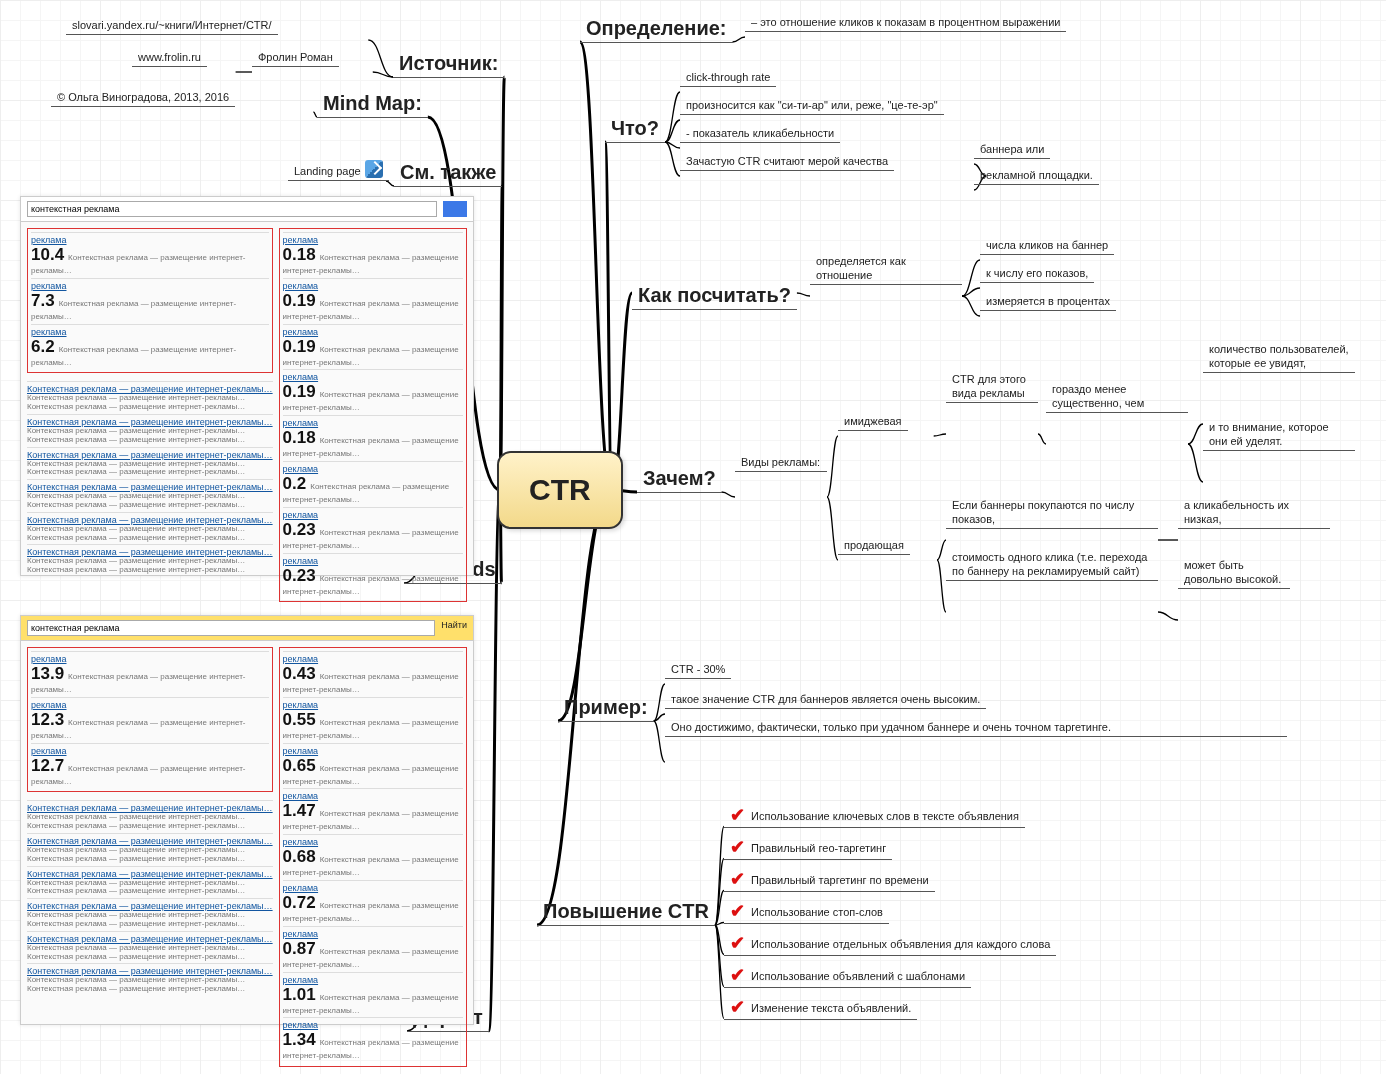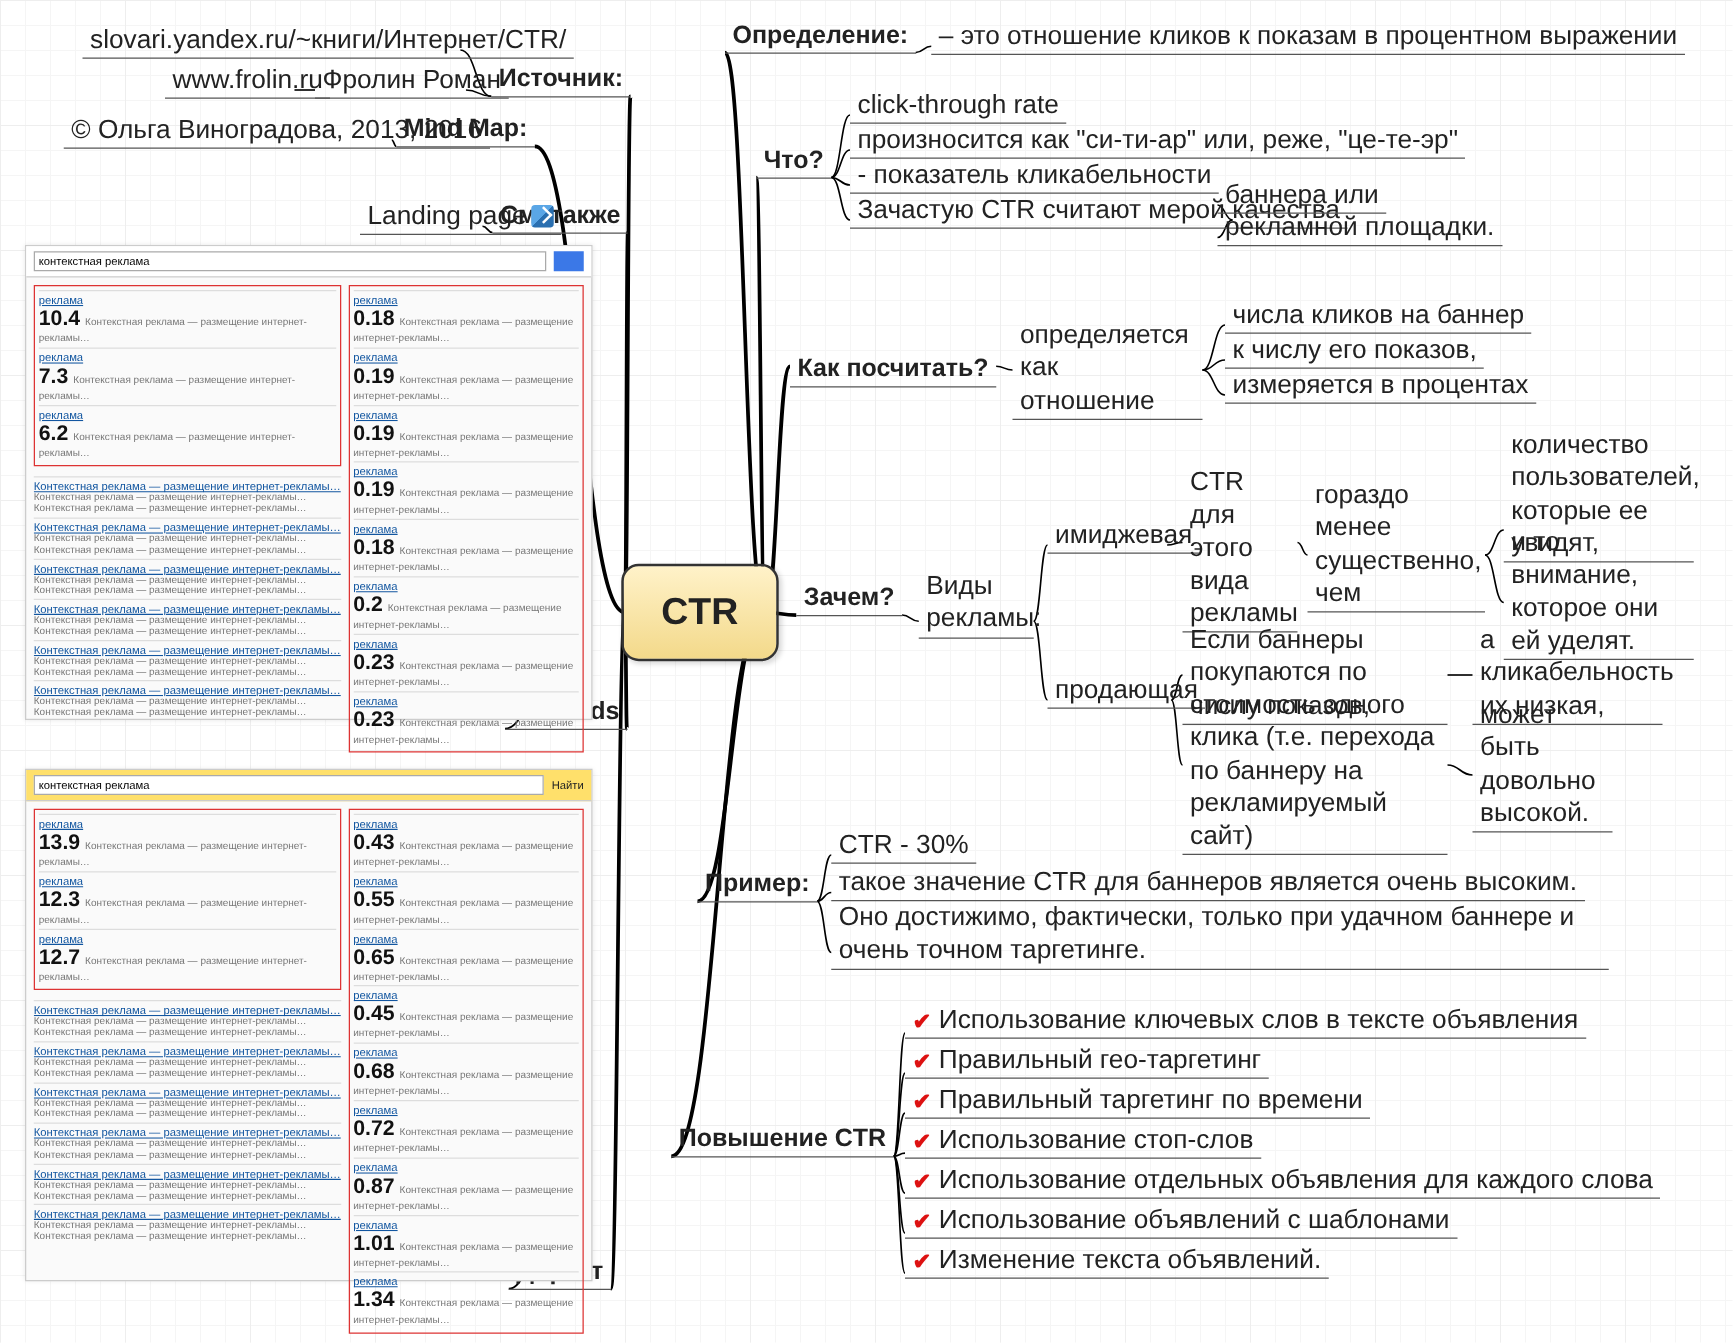--- a/index.html
+++ b/index.html
@@ -11,21 +11,21 @@
       linear-gradient(#eee 1px,transparent 1px),
       linear-gradient(90deg,#eee 1px,transparent 1px),
       linear-gradient(#f5f5f5 1px,transparent 1px),
       linear-gradient(90deg,#f5f5f5 1px,transparent 1px);
     background-size:100px 100px,100px 100px,20px 20px,20px 20px;
   }
   #stage{position:relative;width:1386px;height:1074px;}
   svg.edges{position:absolute;inset:0;pointer-events:none;}
   .node{
     position:absolute;display:inline-block;padding:3px 6px 1px 6px;
-    border-bottom:1.5px solid #555;font-size:21px;line-height:1.25;
+    border-bottom:1.5px solid #555;font-size:11px;line-height:1.25;
     white-space:nowrap;
   }
   .node.wrap{white-space:normal;}
   .node.root{
     border:2px solid #333;border-radius:14px;
     background:linear-gradient(#fff2c9,#f3d98a);
     font-size:30px;font-weight:600;padding:18px 30px;
     box-shadow:2px 2px 4px rgba(0,0,0,.15);
   }
   .node.main{font-size:20px;font-weight:600;}
@@ -41,21 +41,21 @@
   .node .link-ic::after{
     content:"";position:absolute;width:8px;height:8px;border:2px solid #fff;
     border-left:none;border-bottom:none;top:3px;right:3px;transform:rotate(45deg);
   }
   .lnk{color:#1256a0;text-decoration:underline;}
   
   .shot{
     position:absolute;background:#fafafa;border:1px solid #ccc;
     box-shadow:0 0 4px rgba(0,0,0,.1);font-size:9px;
   }
-  .shot .bar{background:#fff;border-bottom:1px solid #ccc;padding:4px 6px;display:flex;gap:6px;align-items:center;}
+  .shot .bar{background:#fff;border-bottom:1px solid #ccc;padding:4px 6px;display:flex;gap:6px;}
   .shot .bar input{flex:1;border:1px solid #aaa;height:14px;font-size:9px;padding:0 3px;}
   .shot .bar .go{width:24px;height:16px;background:#3b78e7;}
   .shot .cols{display:flex;gap:6px;padding:6px;}
   .shot .col{flex:1;display:flex;flex-direction:column;gap:8px;}
   .shot .frame{border:1.5px solid #d33;padding:3px;}
   .shot .ad{border-top:1px solid #ddd;padding:2px 0;}
   .shot .ad .t{color:#1256a0;text-decoration:underline;font-size:9px;
       white-space:nowrap;overflow:hidden;text-overflow:ellipsis;}
   .shot .ad .n{font-size:17px;font-weight:bold;color:#111;display:inline-block;margin-right:4px;}
   .shot .ad .d{color:#777;font-size:8px;line-height:1.1;}
@@ -306,21 +306,21 @@
   <div class="t lnk">реклама</div>
   <span class="n">0.43</span><span class="d">Контекстная реклама — размещение интернет-рекламы…</span></div>
             <div class="ad">
   <div class="t lnk">реклама</div>
   <span class="n">0.55</span><span class="d">Контекстная реклама — размещение интернет-рекламы…</span></div>
             <div class="ad">
   <div class="t lnk">реклама</div>
   <span class="n">0.65</span><span class="d">Контекстная реклама — размещение интернет-рекламы…</span></div>
             <div class="ad">
   <div class="t lnk">реклама</div>
-  <span class="n">0.45</span><span class="d">Контекстная реклама — размещение интернет-рекламы…</span></div>
+  <span class="n">1.47</span><span class="d">Контекстная реклама — размещение интернет-рекламы…</span></div>
             <div class="ad">
   <div class="t lnk">реклама</div>
   <span class="n">0.68</span><span class="d">Контекстная реклама — размещение интернет-рекламы…</span></div>
             <div class="ad">
   <div class="t lnk">реклама</div>
   <span class="n">0.72</span><span class="d">Контекстная реклама — размещение интернет-рекламы…</span></div>
             <div class="ad">
   <div class="t lnk">реклама</div>
   <span class="n">0.87</span><span class="d">Контекстная реклама — размещение интернет-рекламы…</span></div>
             <div class="ad">

